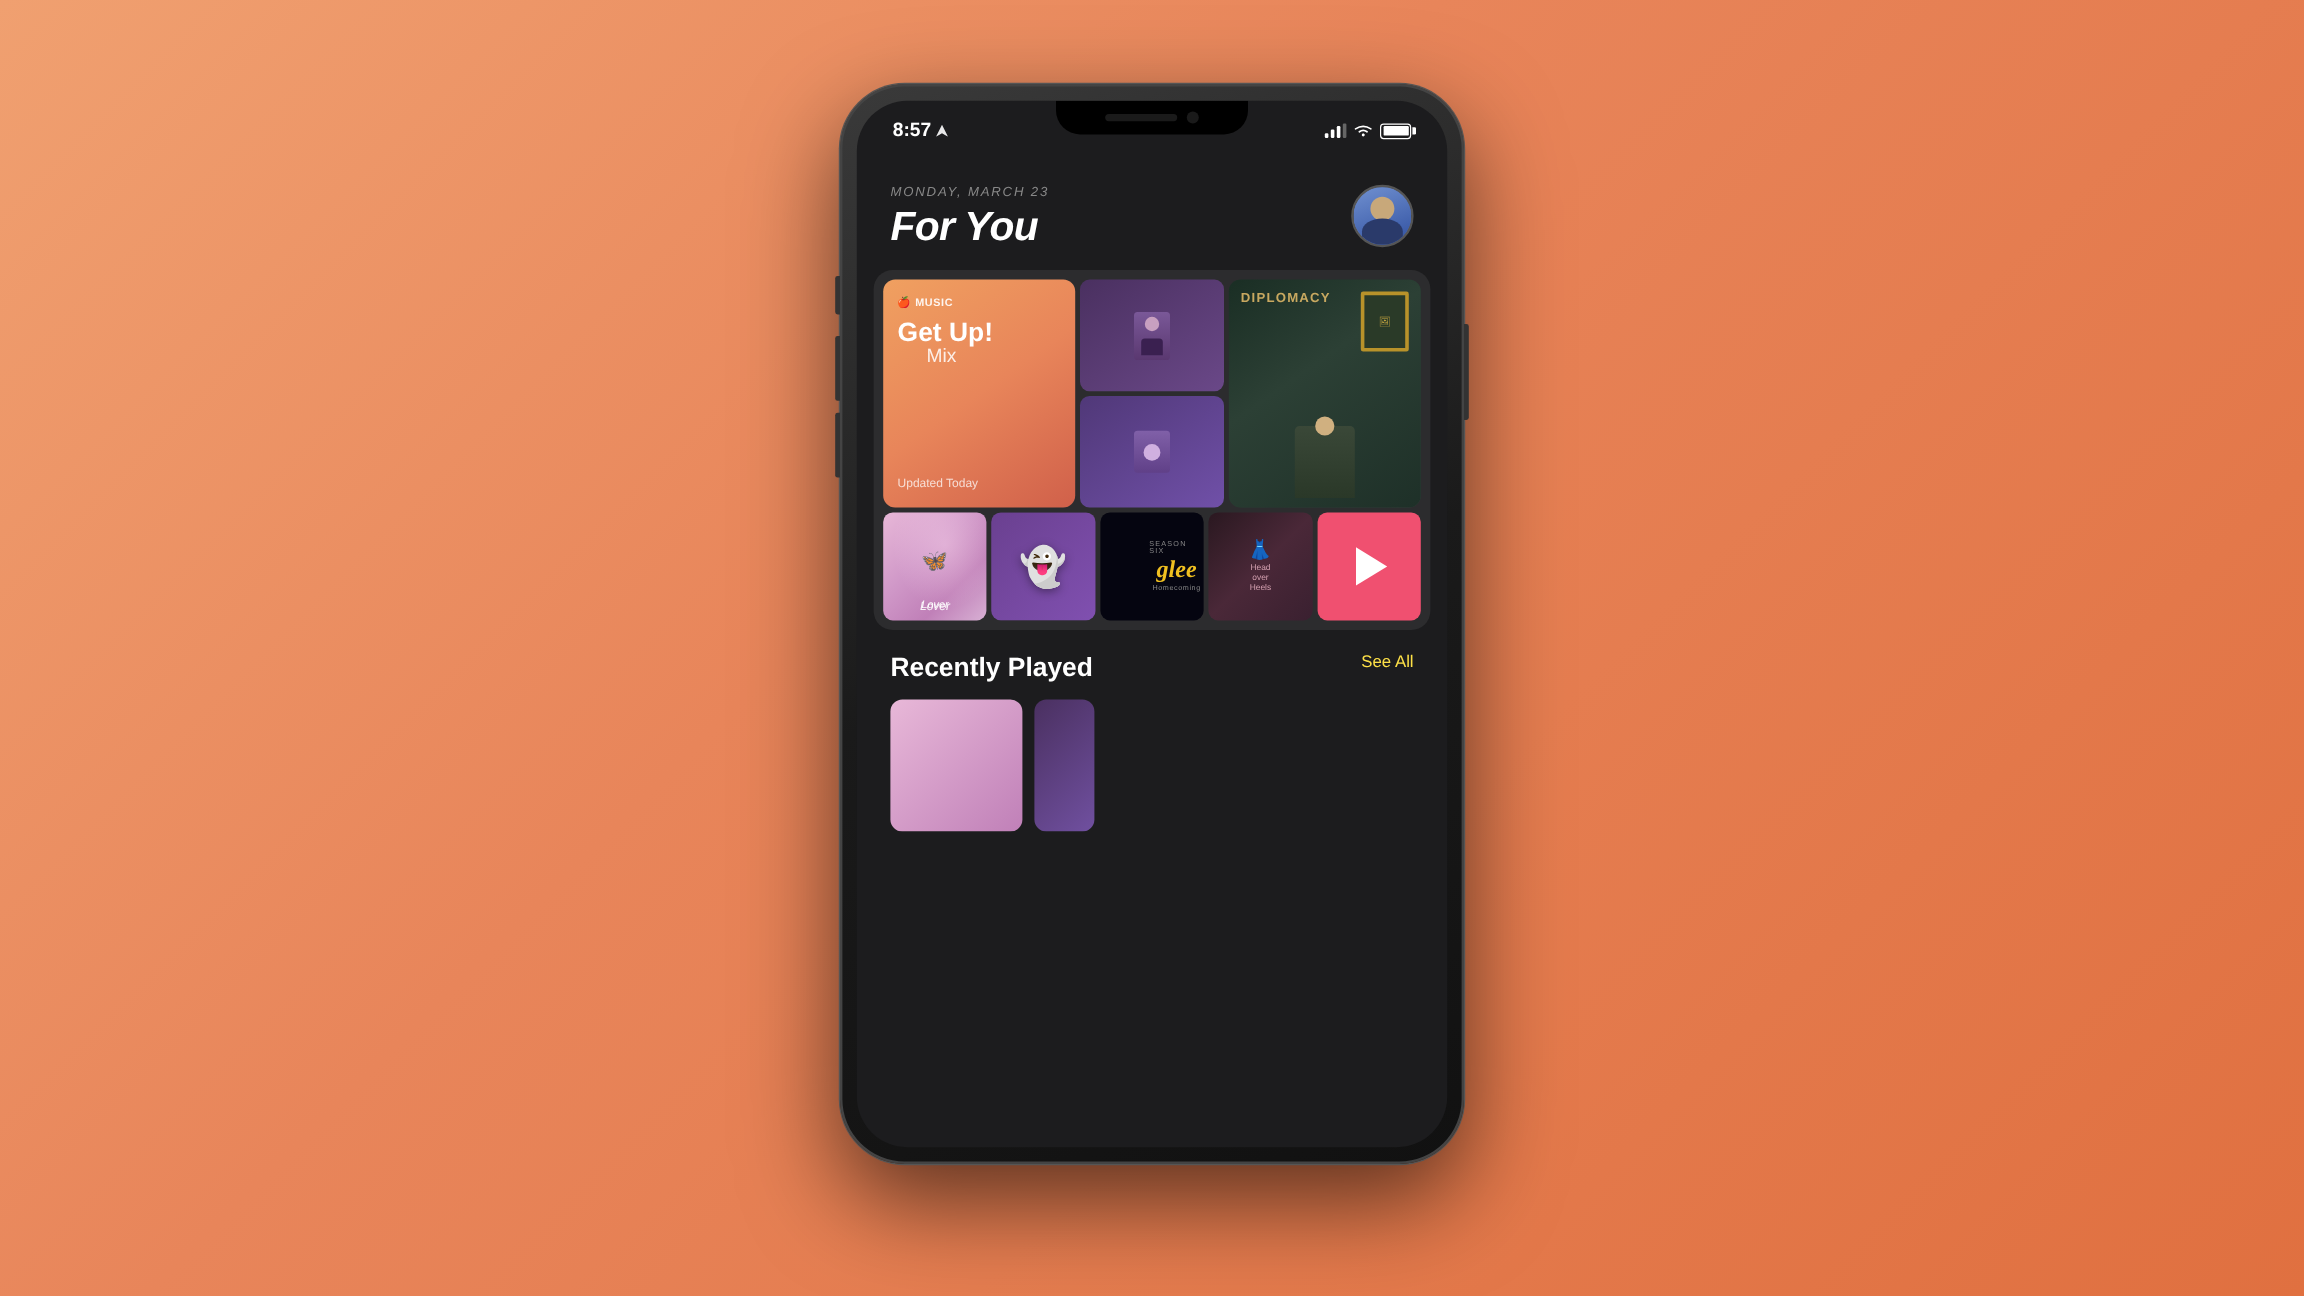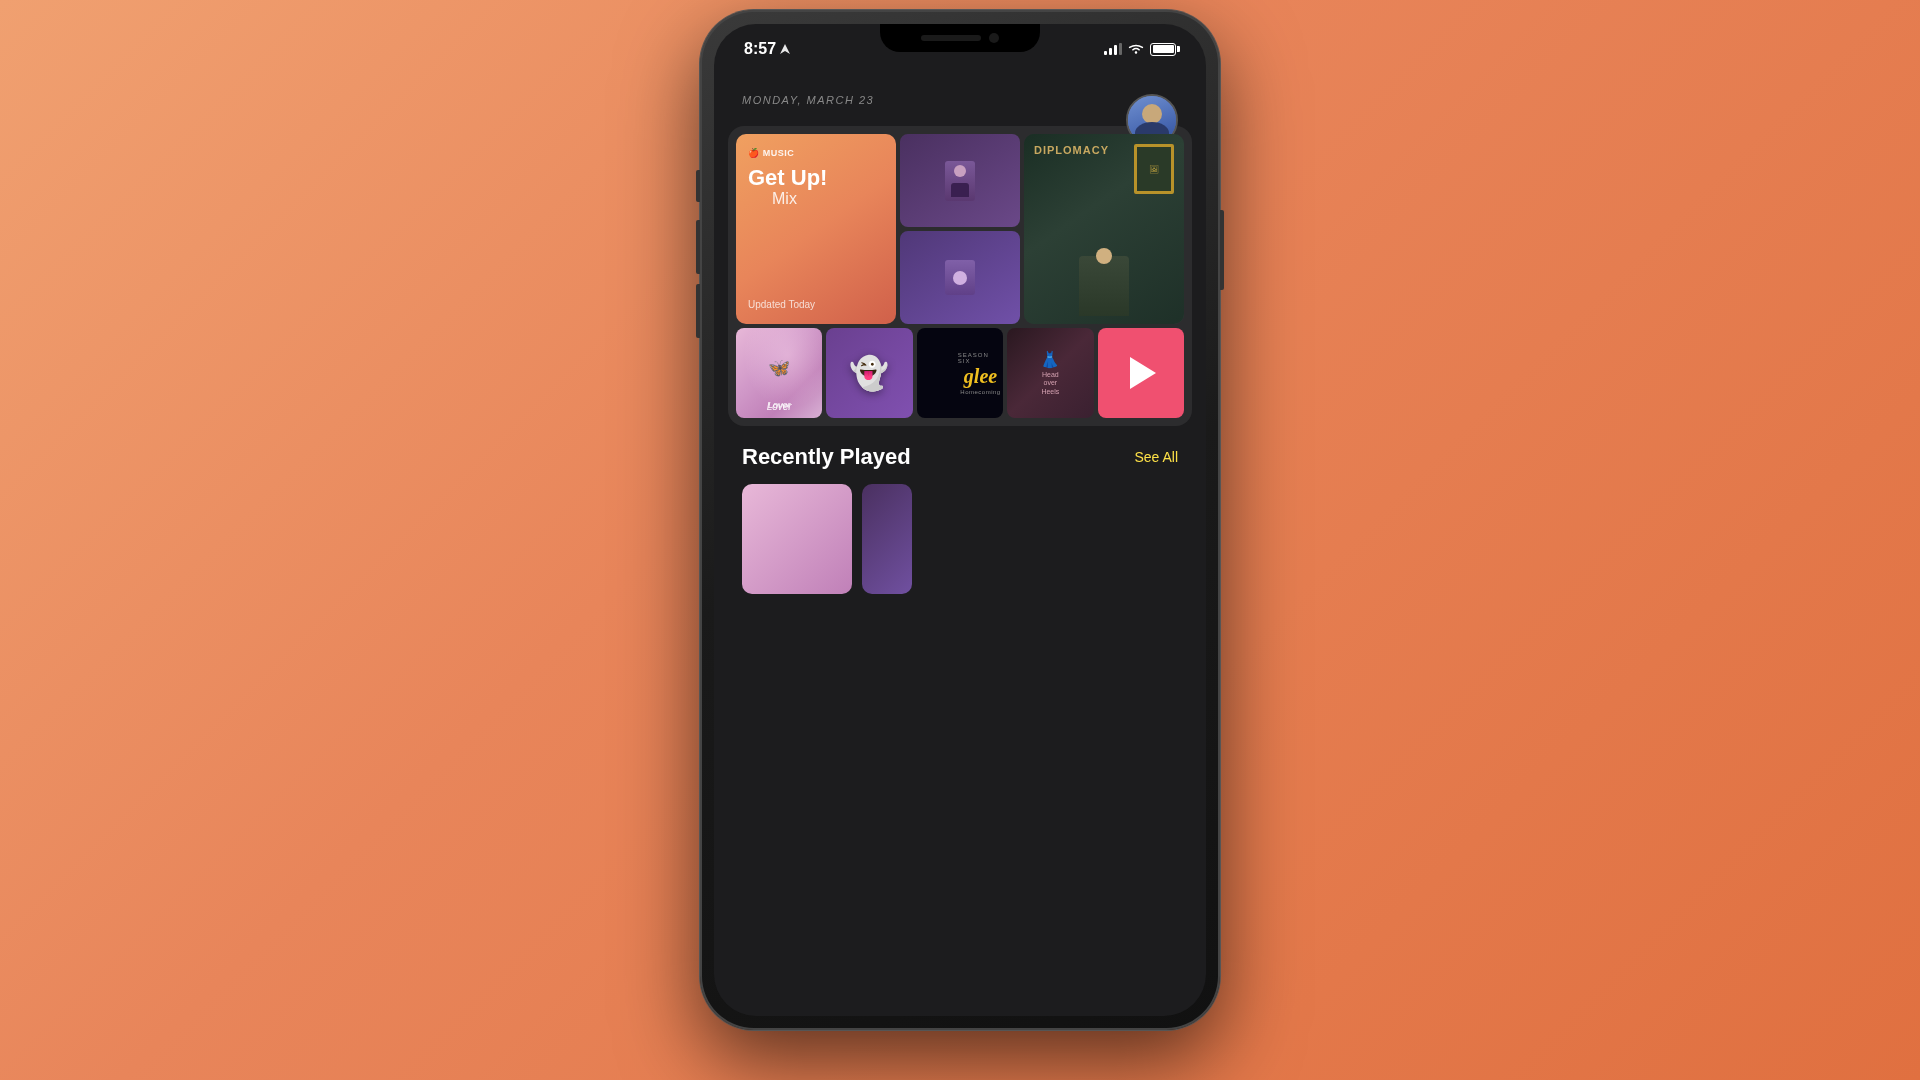--- a/index.html
+++ b/index.html
@@ -11,21 +11,21 @@
       display: flex;
       align-items: center;
       justify-content: center;
       font-family: -apple-system, 'SF Pro Display', 'Helvetica Neue', Arial, sans-serif;
       overflow: hidden;
     }
 
     .phone-wrapper {
       position: relative;
       width: 520px;
-      height: 1020px;
+      height: 900px;
       margin-top: -40px;
     }
 
     
     .phone-shell {
       position: absolute;
       inset: 0;
       background: linear-gradient(160deg, #3a3a3a 0%, #1a1a1a 50%, #111 100%);
       border-radius: 54px;
       box-shadow:
@@ -342,21 +342,21 @@
     .lower-item {
       border-radius: 8px;
       overflow: hidden;
       height: 90px;
     }
 
     
     .recently-section {
       padding: 18px 28px 0;
       display: flex;
-      align-items: center;
+      align-items: flex-start;
       justify-content: space-between;
     }
     .section-title {
       font-size: 22px;
       font-weight: 700;
       color: #fff;
     }
     .see-all-link {
       font-size: 14px;
       color: #fde047;
@@ -487,20 +487,21 @@
           <div class="battery-icon">
             <div class="battery-fill"></div>
           </div>
         </div>
       </div>
 
       <div class="content-area">
 
         <div class="header">
           <div class="date-label">MONDAY, MARCH 23</div>
+          <div class="page-title">For You</div>
           <div class="user-avatar">
             <div class="avatar-person">
               <div class="avatar-head"></div>
               <div class="avatar-body"></div>
             </div>
           </div>
         </div>
 
         <div class="main-card">
 

